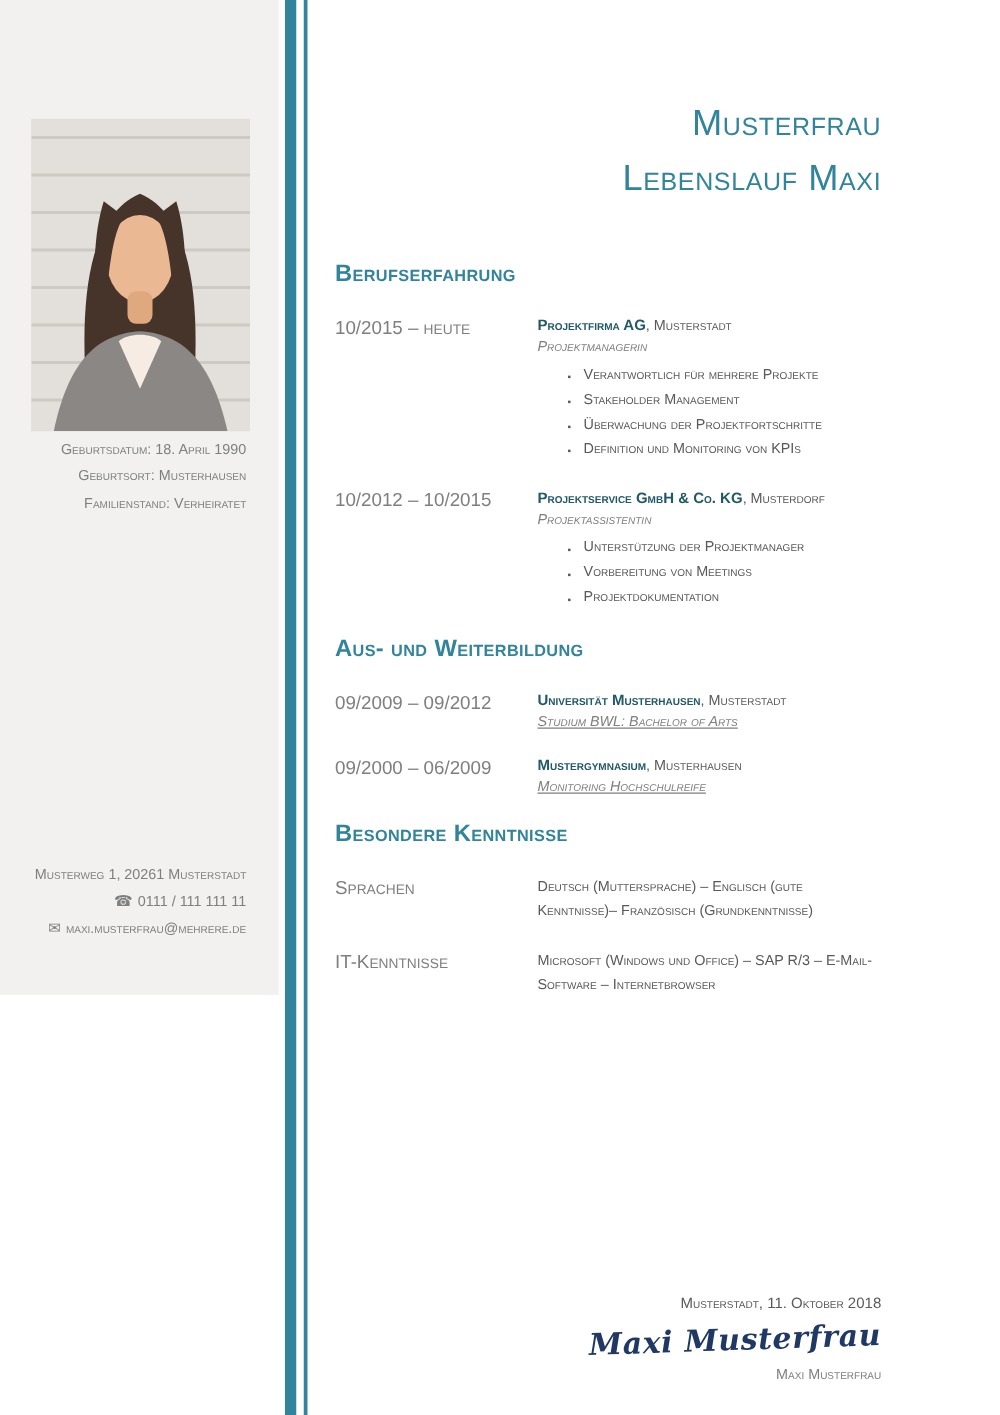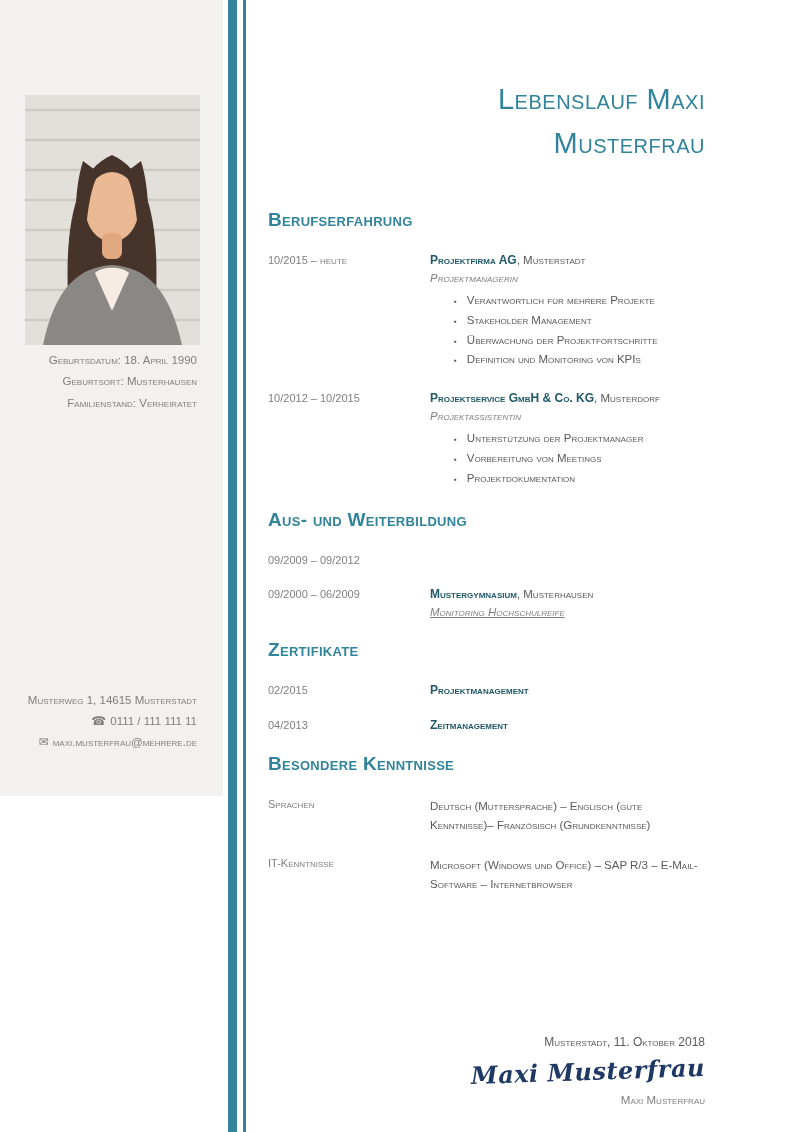--- a/index.html
+++ b/index.html
@@ -51,21 +51,21 @@
     text-align:right;color:var(--accent);
     font-size:29px;line-height:1.5;letter-spacing:0.5px;
     margin-bottom:44px;font-weight:normal;
   }
   .section-heading{
     color:var(--accent);font-size:19px;font-weight:bold;
     letter-spacing:0.3px;margin:4px 0 22px 0;
   }
   .section{margin-bottom:10px;}
   .row{display:flex;align-items:flex-start;margin-bottom:21px;}
-  .col-date{width:162px;flex-shrink:0;color:var(--muted);font-size:11px;padding-top:1px;}
+  .col-date{width:162px;flex-shrink:0;color:var(--muted);font-size:15px;padding-top:1px;}
   .col-detail{flex:1;font-size:11.5px;color:var(--text);}
   .company-line{margin-bottom:5px;}
   .company{font-weight:bold;color:var(--company);font-size:12px;}
   .loc{color:var(--text);font-size:11.5px;text-align:right;}
   .role{
     color:var(--muted);font-style:italic;
     margin-bottom:7px;font-size:11.5px;
   }
   .bullets{margin-top:2px;}
   .bullet{display:flex;padding-left:24px;line-height:1.72;}
@@ -116,34 +116,34 @@
       </svg>
     </div>
 
     <div class="personal">
       <div>Geburtsdatum: 18. April 1990</div>
       <div>Geburtsort: Musterhausen</div>
       <div>Familienstand: Verheiratet</div>
     </div>
 
     <div class="contact">
-      <div>Musterweg 1, 14615 Musterstadt</div>
+      <div>Musterweg 1, 20261 Musterstadt</div>
       <div><span class="icon">☎</span><span>0111 / 111 111 11</span></div>
       <div><span class="icon">✉</span><span>maxi.musterfrau@mehrere.de</span></div>
     </div>
   </div>
 
   <div class="bar-thick"></div>
   <div class="bar-thin"></div>
 
   <div class="main">
 
     <div class="doc-title">
+      <div>Musterfrau</div>
       <div>Lebenslauf Maxi</div>
-      <div>Musterfrau</div>
     </div>
 
     <div class="section">
       <div class="section-heading">Berufserfahrung</div>
 
       <div class="row">
         <div class="col-date">10/2015 – heute</div>
         <div class="col-detail">
           <div class="company-line"><span class="company">Projektfirma AG</span><span class="loc">, Musterstadt</span></div>
           <div class="role">Projektmanagerin</div>
@@ -189,44 +189,35 @@
           </div>
         </div>
       </div>
     </div>
 
     <div class="section">
       <div class="section-heading">Aus- und Weiterbildung</div>
 
       <div class="row">
         <div class="col-date">09/2009 – 09/2012</div>
+        <div class="col-detail">
+          <div class="company-line"><span class="company">Universität Musterhausen</span><span class="loc">, Musterstadt</span></div>
+          <div class="edu-detail">Studium BWL: Bachelor of Arts</div>
+        </div>
       </div>
 
       <div class="row">
         <div class="col-date">09/2000 – 06/2009</div>
         <div class="col-detail">
           <div class="company-line"><span class="company">Mustergymnasium</span><span class="loc">, Musterhausen</span></div>
           <div class="edu-detail">Monitoring Hochschulreife</div>
         </div>
       </div>
     </div>
 
-    <div class="section">
-      <div class="section-heading">Zertifikate</div>
-
-      <div class="row">
-        <div class="col-date">02/2015</div>
-        <div class="col-detail"><span class="cert-name">Projektmanagement</span></div>
-      </div>
-
-      <div class="row">
-        <div class="col-date">04/2013</div>
-        <div class="col-detail"><span class="cert-name">Zeitmanagement</span></div>
-      </div>
-    </div>
 
     <div class="section">
       <div class="section-heading">Besondere Kenntnisse</div>
 
       <div class="row">
         <div class="col-date skill-label">Sprachen</div>
         <div class="col-detail skill-text">Deutsch (Muttersprache) – Englisch (gute Kenntnisse)– Französisch (Grundkenntnisse)</div>
       </div>
 
       <div class="row">

